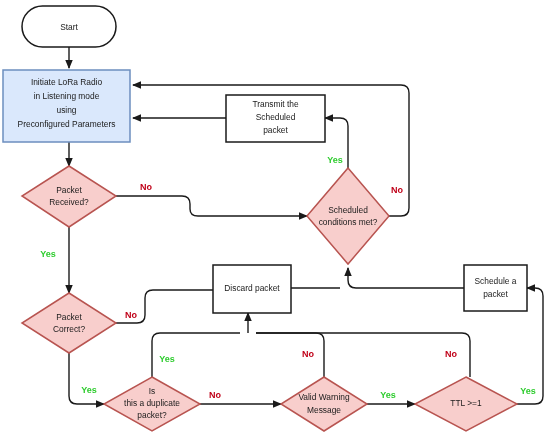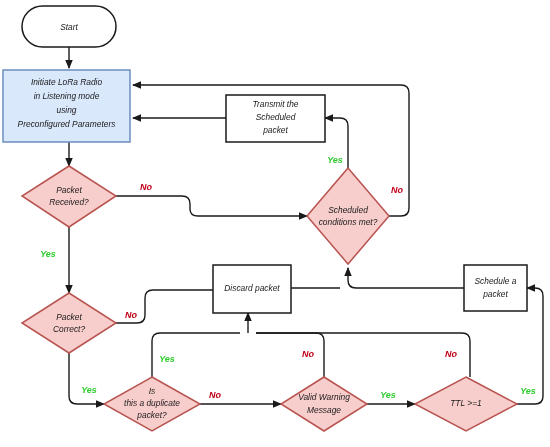--- a/index.html
+++ b/index.html
@@ -11,21 +11,20 @@
     width: 550px;
     height: 447px;
     font-family: "Liberation Sans", sans-serif;
     overflow: hidden;
   }
   #flowchart-root {
     position: relative;
     width: 550px;
     height: 447px;
     background: #ffffff;
-    font-style: italic;
   }
   svg#diagram {
     display: block;
     width: 550px;
     height: 447px;
   }
   .node-text {
     font-family: "Liberation Sans", sans-serif;
     font-size: 8.4px;
     fill: #1a1a1a;

